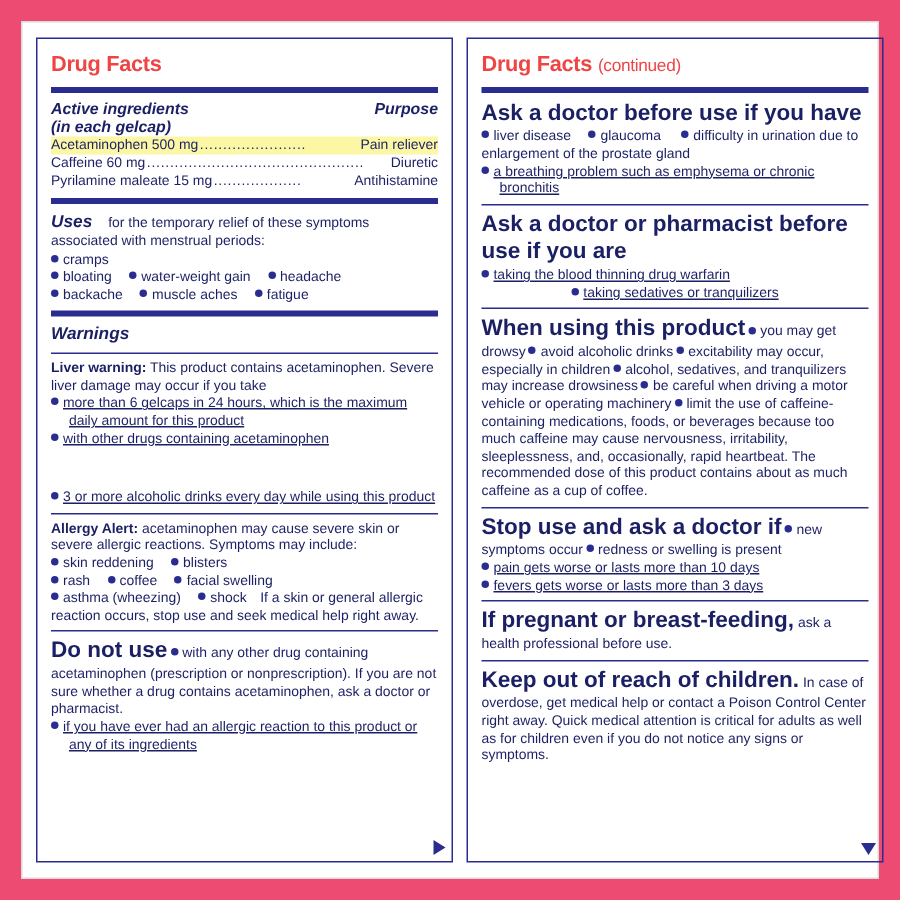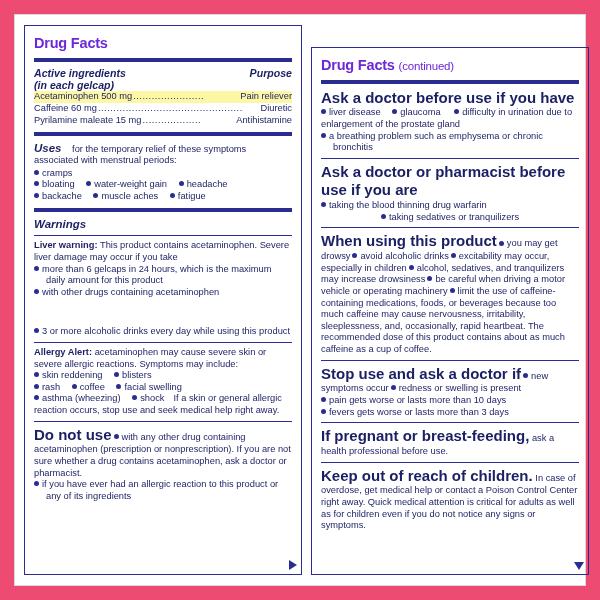--- a/index.html
+++ b/index.html
@@ -29,27 +29,27 @@
     border:1.5px solid #2a2d8f;
     box-sizing:border-box;
     padding:8px 9px 6px 9px;
     position:relative;
     color:#1b1f63;
     font-size:9.3px;
     line-height:1.28;
     overflow:hidden;
   }
   .col.left{flex:0 0 278px;}
-  .col.right{flex:0 0 278px;margin-top:22px;}
+  .col.right{flex:0 0 278px;}
 
   .dftitle{
     font-weight:bold;
     font-size:14.5px;
     letter-spacing:-.2px;
-    color:#6d28d9;
+    color:#ef4444;
     margin:0 0 4px 0;
   }
   .dftitle .cont{
     font-weight:normal;
     font-size:11.5px;
   }
   .rule{
     border-top:1.4px solid #2a2d8f;
     margin:4px 0 4px 0;
   }
@@ -92,21 +92,21 @@
   }
   .inlinewrap{display:inline;}
   .dotin{
     display:inline-block;
     width:5px;height:5px;border-radius:50%;
     background:#2a2d8f;
     margin:0 3px 0 2px;
     vertical-align:middle;
     position:relative;top:-1px;
   }
-  .indent{padding-left:10px;text-indent:-10px;}
+  .indent{padding-left:10px;text-indent:-10px;text-decoration:underline;}
   .arrow{
     position:absolute;
     right:4px;bottom:4px;
     width:0;height:0;
     border-top:5px solid transparent;
     border-bottom:5px solid transparent;
     border-left:8px solid #2a2d8f;
   }
   .arrow-down{
     position:absolute;

